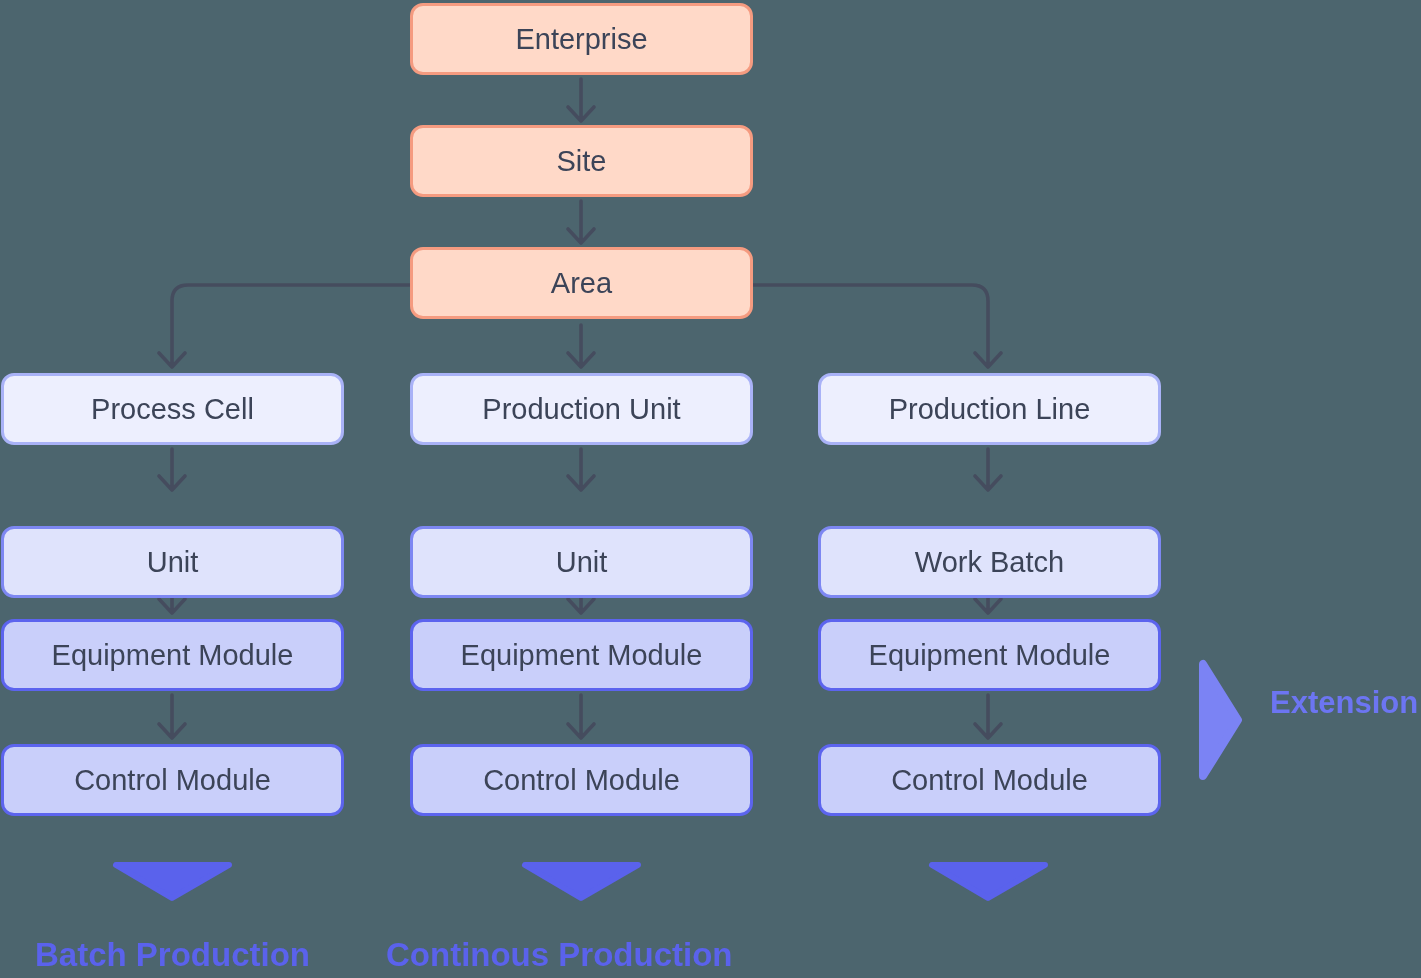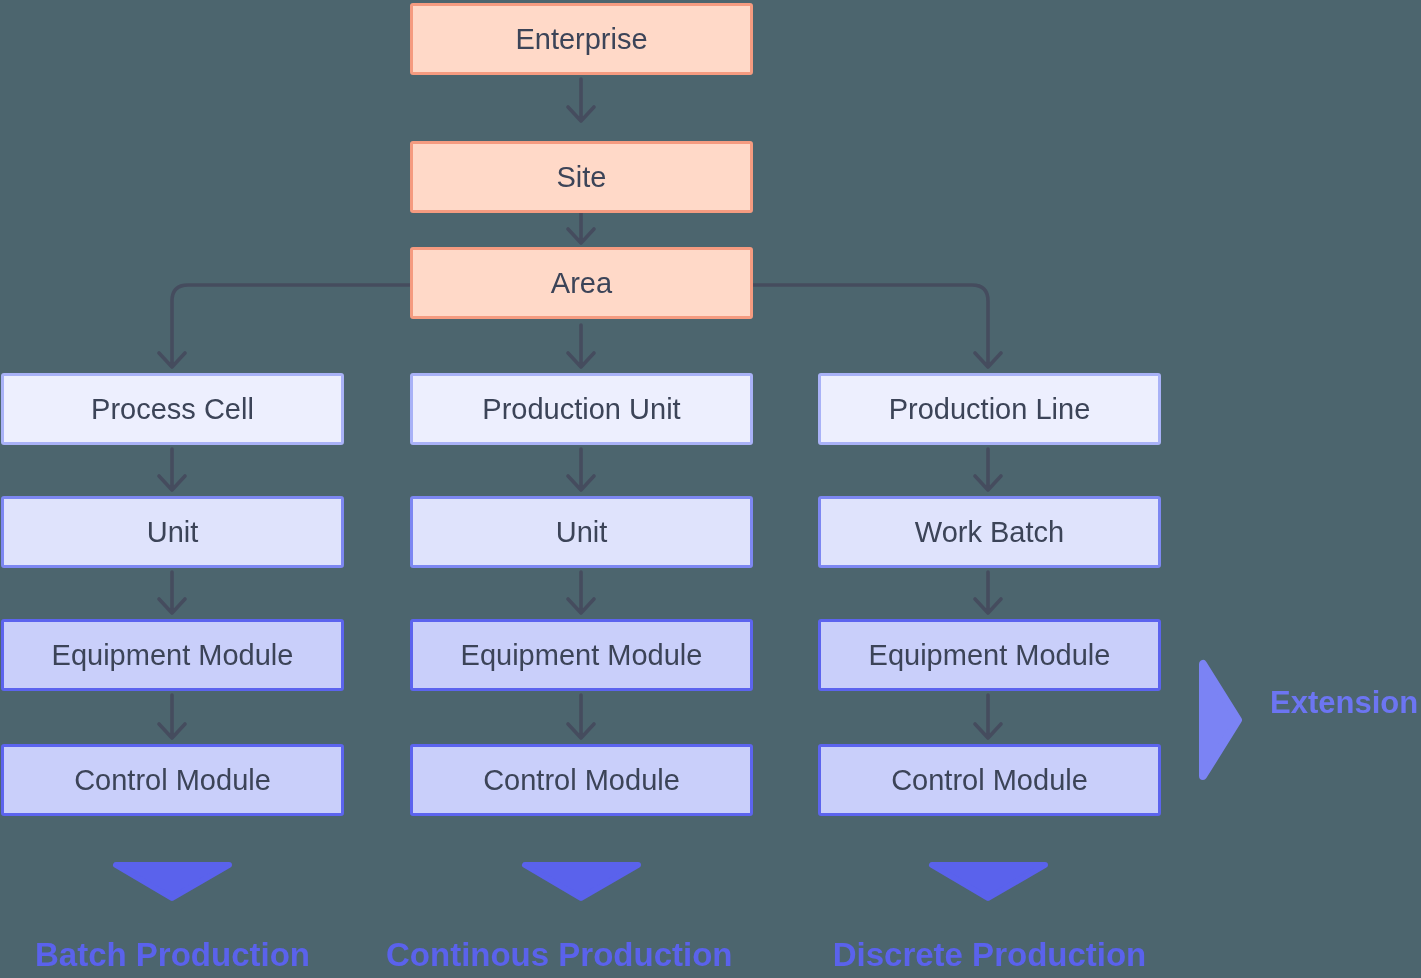--- a/index.html
+++ b/index.html
@@ -54,31 +54,31 @@
     stroke: var(--annotation-triangle);
     stroke-width: 8;
     stroke-linejoin: round;
   }
   .node {
     position: absolute;
     width: 343px;
     height: 72px;
     box-sizing: border-box;
     border: 3px solid;
-    border-radius: 3px;
+    border-radius: 13px;
     display: flex;
     align-items: center;
     justify-content: center;
     font-size: 29px;
     font-weight: 400;
     color: var(--node-text);
   }
   .tier-peach { background: var(--enterprise-fill); border-color: var(--enterprise-border); }
   .tier-l1    { background: var(--level1-fill);     border-color: var(--level1-border); }
-  .tier-l2    { background: var(--level2-fill);     border-color: var(--level2-border); }
+  .tier-l2    { background: var(--level2-fill);     border-color: var(--level2-border); margin-top: 30px; }
   .tier-l3    { background: var(--level3-fill);     border-color: var(--level3-border); }
   .footer-label {
     position: absolute;
     width: 343px;
     text-align: center;
     font-size: 33px;
     font-weight: 700;
     color: var(--footer-text);
     white-space: nowrap;
   }
@@ -122,21 +122,21 @@
     <polygon class="tri-footer" points="116,865 229,865 172,898"></polygon>
     <polygon class="tri-footer" points="525,865 638,865 581,898"></polygon>
     <polygon class="tri-footer" points="932,865 1045,865 988,898"></polygon>
 
     <polygon class="tri-annotation" points="1203,664 1203,776 1238,720"></polygon>
   </svg>
 
   <div class="node tier-peach" style="left:410px; top:3px">
     <span>Enterprise</span>
   </div>
-  <div class="node tier-peach" style="left:410px; top:141px">
+  <div class="node tier-peach" style="left:410px; top:125px">
     <span>Site</span>
   </div>
   <div class="node tier-peach" style="left:410px; top:247px">
     <span>Area</span>
   </div>
 
   <div class="node tier-l1" style="left:1px; top:373px">
     <span>Process Cell</span>
   </div>
   <div class="node tier-l2" style="left:1px; top:496px">
@@ -170,19 +170,18 @@
   </div>
   <div class="node tier-l3" style="left:818px; top:619px">
     <span>Equipment Module</span>
   </div>
   <div class="node tier-l3" style="left:818px; top:744px">
     <span>Control Module</span>
   </div>
 
   <div class="footer-label" style="left:1px; top:936px">Batch Production</div>
   <div class="footer-label" style="left:386px; top:936px">Continous Production</div>
-  <div class="footer-label" style="left:818px; top:936px">Discrete Production</div>
 
   <div class="annotation">
     <div>Extension</div>
   </div>
 
 </div>
 
 </body></html>

